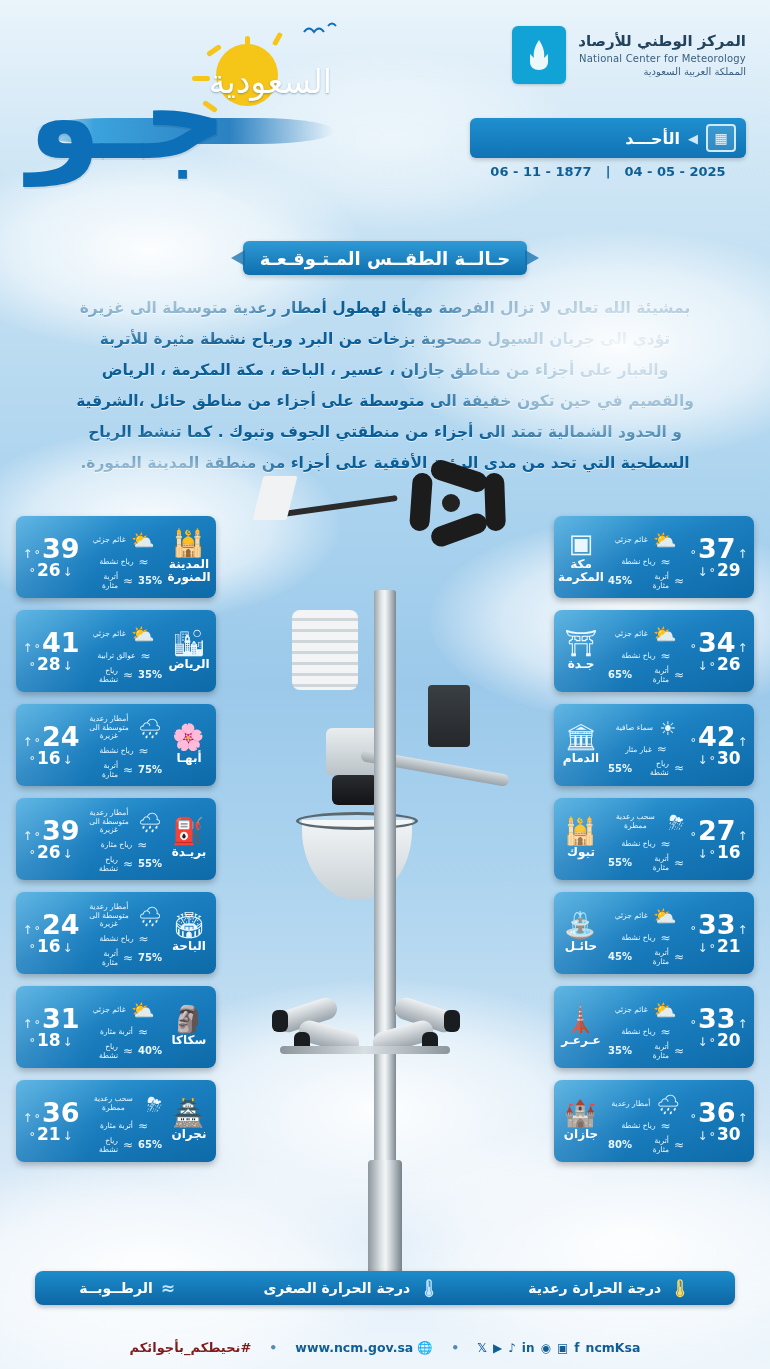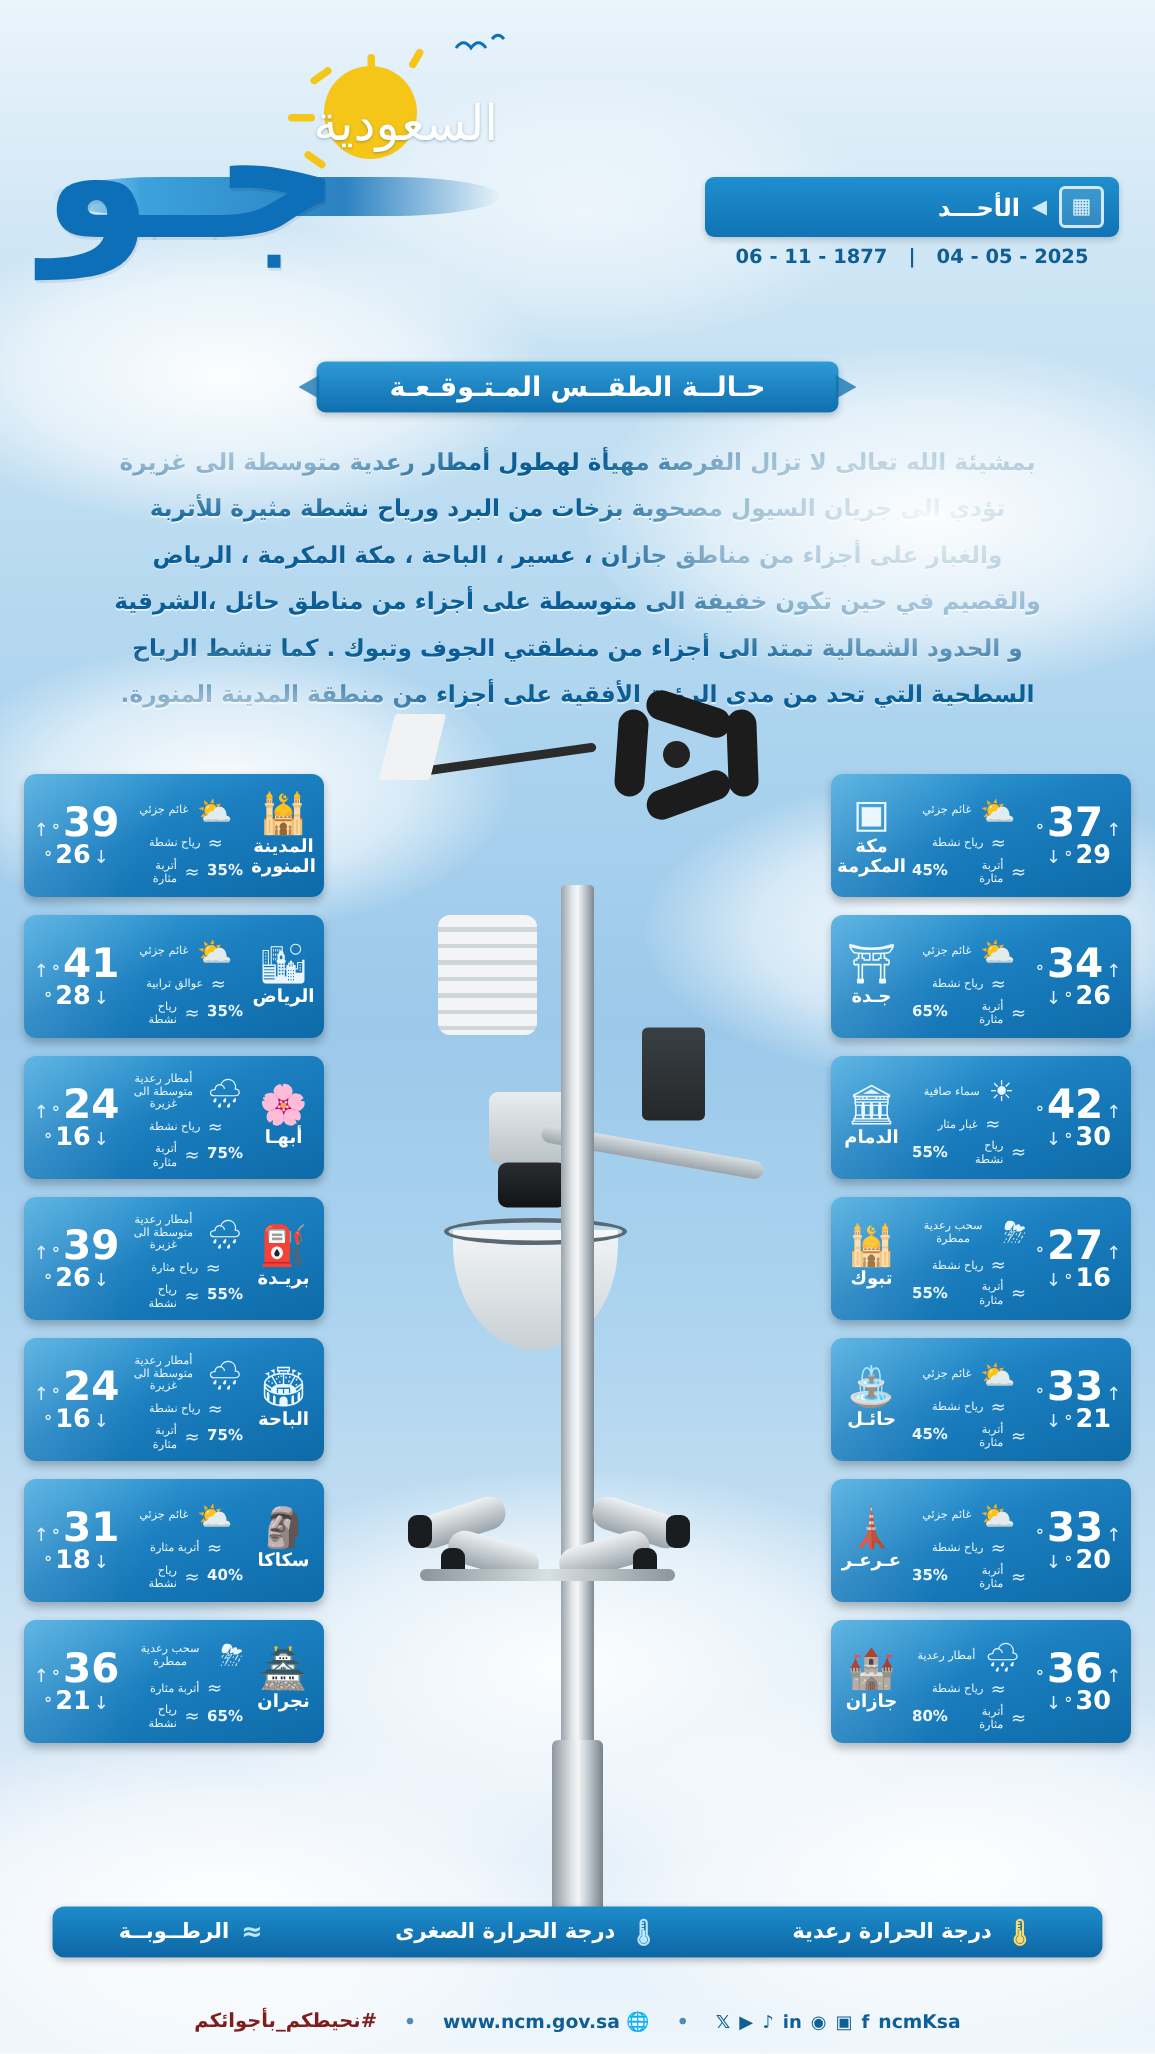--- a/index.html
+++ b/index.html
@@ -100,21 +100,21 @@
   }
   .arrow-ico { color: #cfe9f8; font-size: 13px; }
   .date-bottom {
     display: flex; justify-content: center; align-items: center; gap: 14px;
     margin-top: 6px; color: #0f5f96; font-size: 13px; font-weight: bold;
   }
   .date-sep { color: #0f5f96; }
 
   
   .title-banner {
-    position: relative; margin: 6px auto 0; width: 348px; height: 34px;
+    position: relative; margin: 6px auto 0; width: 284px; height: 34px;
     background: linear-gradient(180deg, #2e9ad6 0%, #0f6fae 100%);
     border-radius: 6px;
     display: flex; align-items: center; justify-content: center;
     color: #fff; font-size: 18px; font-weight: bold; letter-spacing: 2px;
     box-shadow: 0 2px 5px rgba(0,0,0,.2);
   }
   .title-banner::before, .title-banner::after {
     content: ""; position: absolute; top: 9px; width: 14px; height: 16px;
     background: #0f6fae; opacity: .75;
   }
@@ -315,20 +315,32 @@
     <div class="sun-ray" style="right:108px; top:22px; width:5px; height:16px;"></div>
     <div class="sun-ray" style="right:136px; top:34px; width:16px; height:5px; transform:rotate(-35deg);"></div>
     <div class="sun-ray" style="right:148px; top:62px; width:18px; height:5px;"></div>
     <div class="sun-ray" style="right:140px; top:90px; width:16px; height:5px; transform:rotate(35deg);"></div>
     <div class="sun-ray" style="right:78px; top:18px; width:5px; height:14px; transform:rotate(30deg);"></div>
     <div class="swoosh"></div>
     <div class="brand-arabic">جـو</div>
     <div class="brand-sub">السعودية</div>
   </div>
 
+  <div class="ncm-block">
+    <div class="ncm-text">
+      <div class="ncm-ar">المركز الوطني للأرصاد</div>
+      <div class="ncm-en">National Center for Meteorology</div>
+      <div class="ncm-ar2">المملكة العربية السعودية</div>
+    </div>
+    <div class="ncm-emblem">
+      <svg width="30" height="34" viewBox="0 0 30 34">
+        <path d="M15 2 C11 8 9 14 10 20 L6 16 L6 24 C6 29 10 32 15 32 C20 32 24 29 24 24 L24 16 L20 20 C21 14 19 8 15 2 Z" fill="#ffffff" opacity=".92"></path>
+      </svg>
+    </div>
+  </div>
 
   <div class="date-bar">
     <div class="date-top">
       <div class="cal-icon">▦</div>
       <span class="arrow-ico">◀</span>
       <div class="day-name">الأحـــد</div>
     </div>
     <div class="date-bottom">
       <span>2025 - 05 - 04</span>
       <span class="date-sep">|</span>

